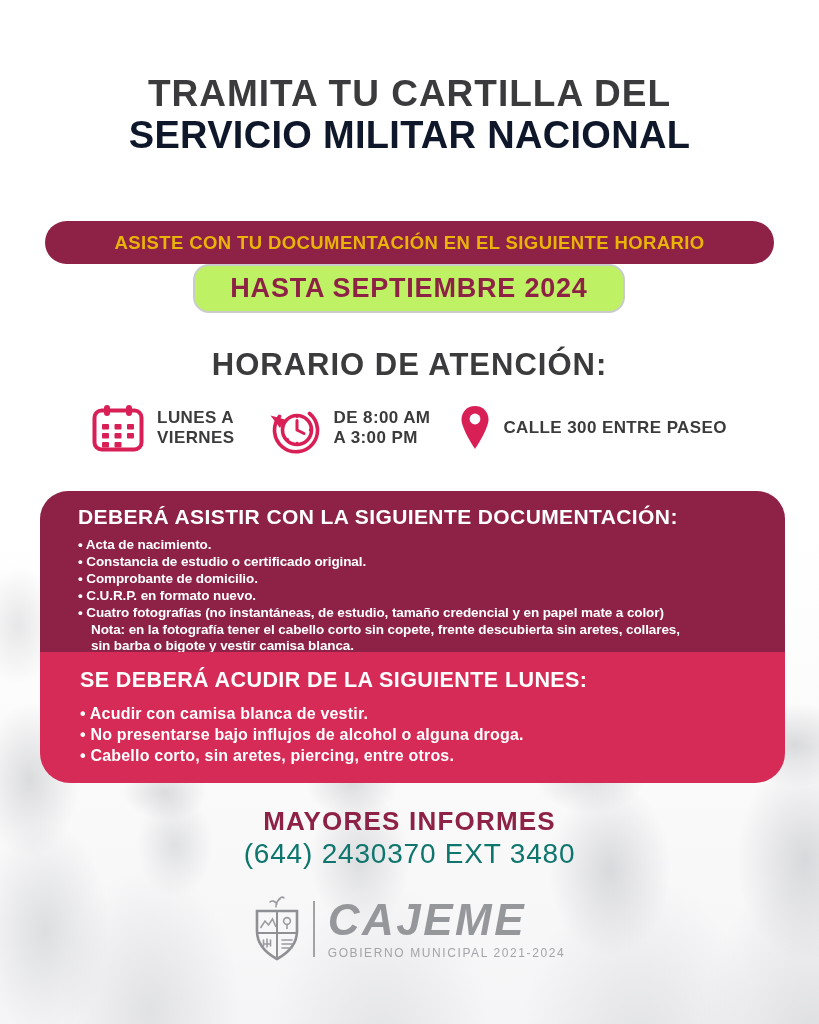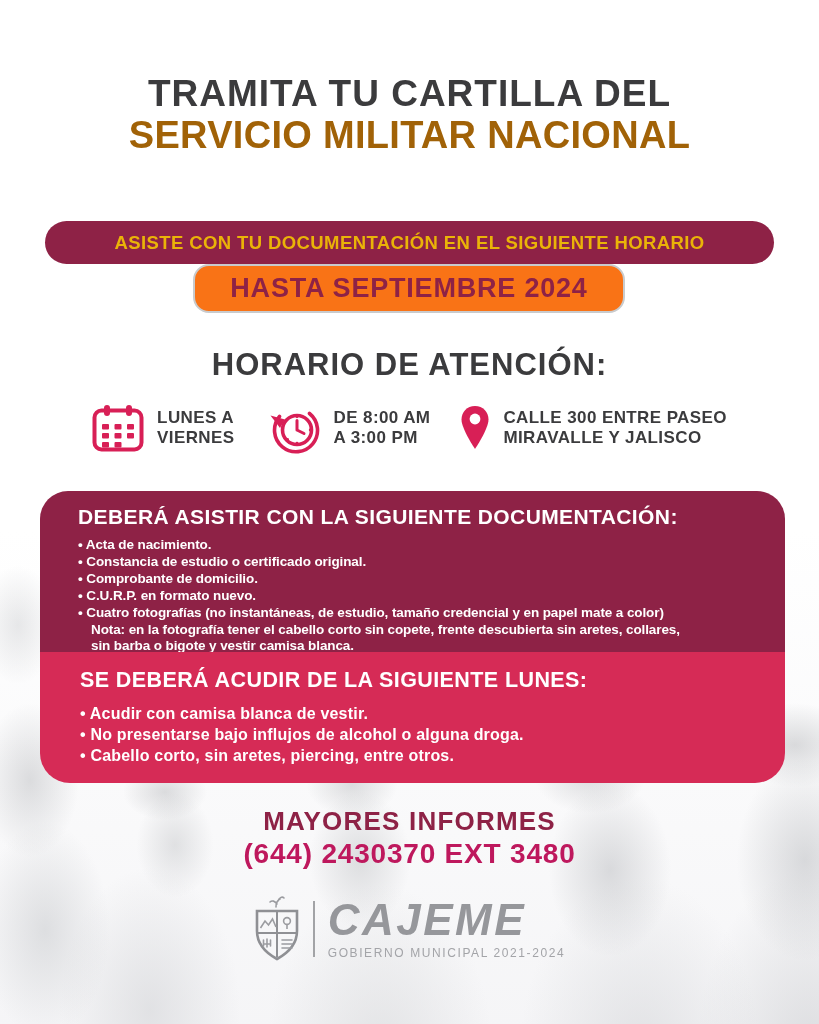--- a/index.html
+++ b/index.html
@@ -28,30 +28,30 @@
       radial-gradient(95px 140px at 805px 330px, rgba(180,182,186,.48), transparent 72%),
       radial-gradient(150px 240px at 810px 520px, rgba(210,211,214,.70), transparent 75%),
       radial-gradient(60px 42px at 262px 60px, rgba(190,192,195,.28), transparent 70%),
       radial-gradient(70px 100px at 268px 130px, rgba(205,206,209,.35), transparent 72%),
       radial-gradient(80px 52px at 700px 55px, rgba(188,190,193,.30), transparent 70%),
       radial-gradient(85px 120px at 710px 135px, rgba(203,204,207,.38), transparent 72%),
       linear-gradient(to bottom, rgba(255,255,255,0) 0%, rgba(244,244,246,.9) 100%);
   }
   .title-block{position:absolute;top:74px;left:0;width:100%;text-align:center;}
   .t1{font-size:37px;font-weight:bold;color:#3B3B3D;letter-spacing:1px;line-height:1.08;}
-  .t2{font-size:38px;font-weight:bold;color:#a16207;letter-spacing:.3px;line-height:1.05;margin-top:2px;}
+  .t2{font-size:38px;font-weight:bold;color:#0f172a;letter-spacing:.3px;line-height:1.05;margin-top:2px;}
   .t3{font-size:32px;font-weight:normal;color:#4A4A4C;letter-spacing:2.5px;line-height:1.1;margin-top:3px;}
 
   .banner{
     position:absolute;top:221px;left:45px;width:729px;height:43px;background:#8E2246;
     border-radius:21.5px;display:flex;align-items:center;justify-content:center;
     color:#eab308;font-size:18.5px;font-weight:bold;letter-spacing:.4px;
   }
   .deadline{
-    position:absolute;top:264px;left:193px;width:432px;height:49px;background:#f97316;
+    position:absolute;top:264px;left:193px;width:432px;height:49px;background:#bef264;
     border:2px solid #C9CBCD;border-radius:16px;box-sizing:border-box;
     display:flex;align-items:center;justify-content:center;
     color:#8E2246;font-size:27px;font-weight:bold;letter-spacing:.8px;
   }
   .horario{
     position:absolute;top:347px;left:0;width:100%;text-align:center;margin:0;
     font-size:31px;font-weight:bold;color:#3B3B3D;letter-spacing:1px;
   }
   .sched-row{
     position:absolute;top:400px;left:0;width:100%;height:56px;
@@ -73,21 +73,21 @@
   .reqs{
     position:absolute;top:652px;left:40px;width:745px;height:131px;box-sizing:border-box;
     background:#D62B56;border-radius:0 0 30px 30px;padding:16px 26px 0 40px;color:#fff;
   }
   .reqs h3{margin:0 0 10px 0;font-size:21.5px;letter-spacing:.4px;font-weight:bold;}
   .reqs ul{list-style:none;margin:0;padding:0;font-size:16px;font-weight:bold;line-height:21px;letter-spacing:.2px;}
   .reqs li{padding-left:15px;text-indent:-15px;}
 
   .contact{position:absolute;top:806px;left:0;width:100%;text-align:center;}
   .contact .mi{font-size:26px;font-weight:bold;color:#8E2246;letter-spacing:1.2px;}
-  .contact .ph{font-size:28px;font-weight:bold;color:#be185d;letter-spacing:.8px;margin-top:1px;}
+  .contact .ph{font-size:28px;font-weight:normal;color:#0f766e;letter-spacing:.8px;margin-top:1px;}
 
   .logo{
     position:absolute;top:895px;left:0;width:100%;
     display:flex;justify-content:center;align-items:center;gap:13px;
   }
   .logo .divider{width:2px;height:56px;background:#A2A3A6;flex:none;}
   .logo .brand-col{display:flex;flex-direction:column;}
   .brand{font-size:44px;font-weight:bold;color:#96979B;letter-spacing:2.5px;line-height:1;font-style:italic;}
   .brand-sub{font-size:12px;font-weight:normal;color:#A3A4A8;letter-spacing:1.6px;margin-top:4px;}
 </style>
@@ -152,21 +152,20 @@
       </div>
     </div>
 
     <div class="sched-item">
       <svg width="30" height="46" viewBox="0 0 30 46">
         <path d="M15 1 C7 1 1.5 7 1.5 14.5 c0 9.5 13.5 29.5 13.5 29.5 s13.5 -20 13.5 -29.5 C28.5 7 23 1 15 1 z" fill="#D81F56"></path>
         <circle cx="15" cy="14" r="5.4" fill="#ffffff"></circle>
       </svg>
       <div class="sched-text">
         <div>CALLE 300 ENTRE PASEO</div>
-        <div>MIRAVALLE Y JALISCO</div>
       </div>
     </div>
 
   </div>
 
   <section class="docs">
     <h3>DEBERÁ ASISTIR CON LA SIGUIENTE DOCUMENTACIÓN:</h3>
     <ul>
       <li>• Acta de nacimiento.</li>
       <li>• Constancia de estudio o certificado original.</li>

